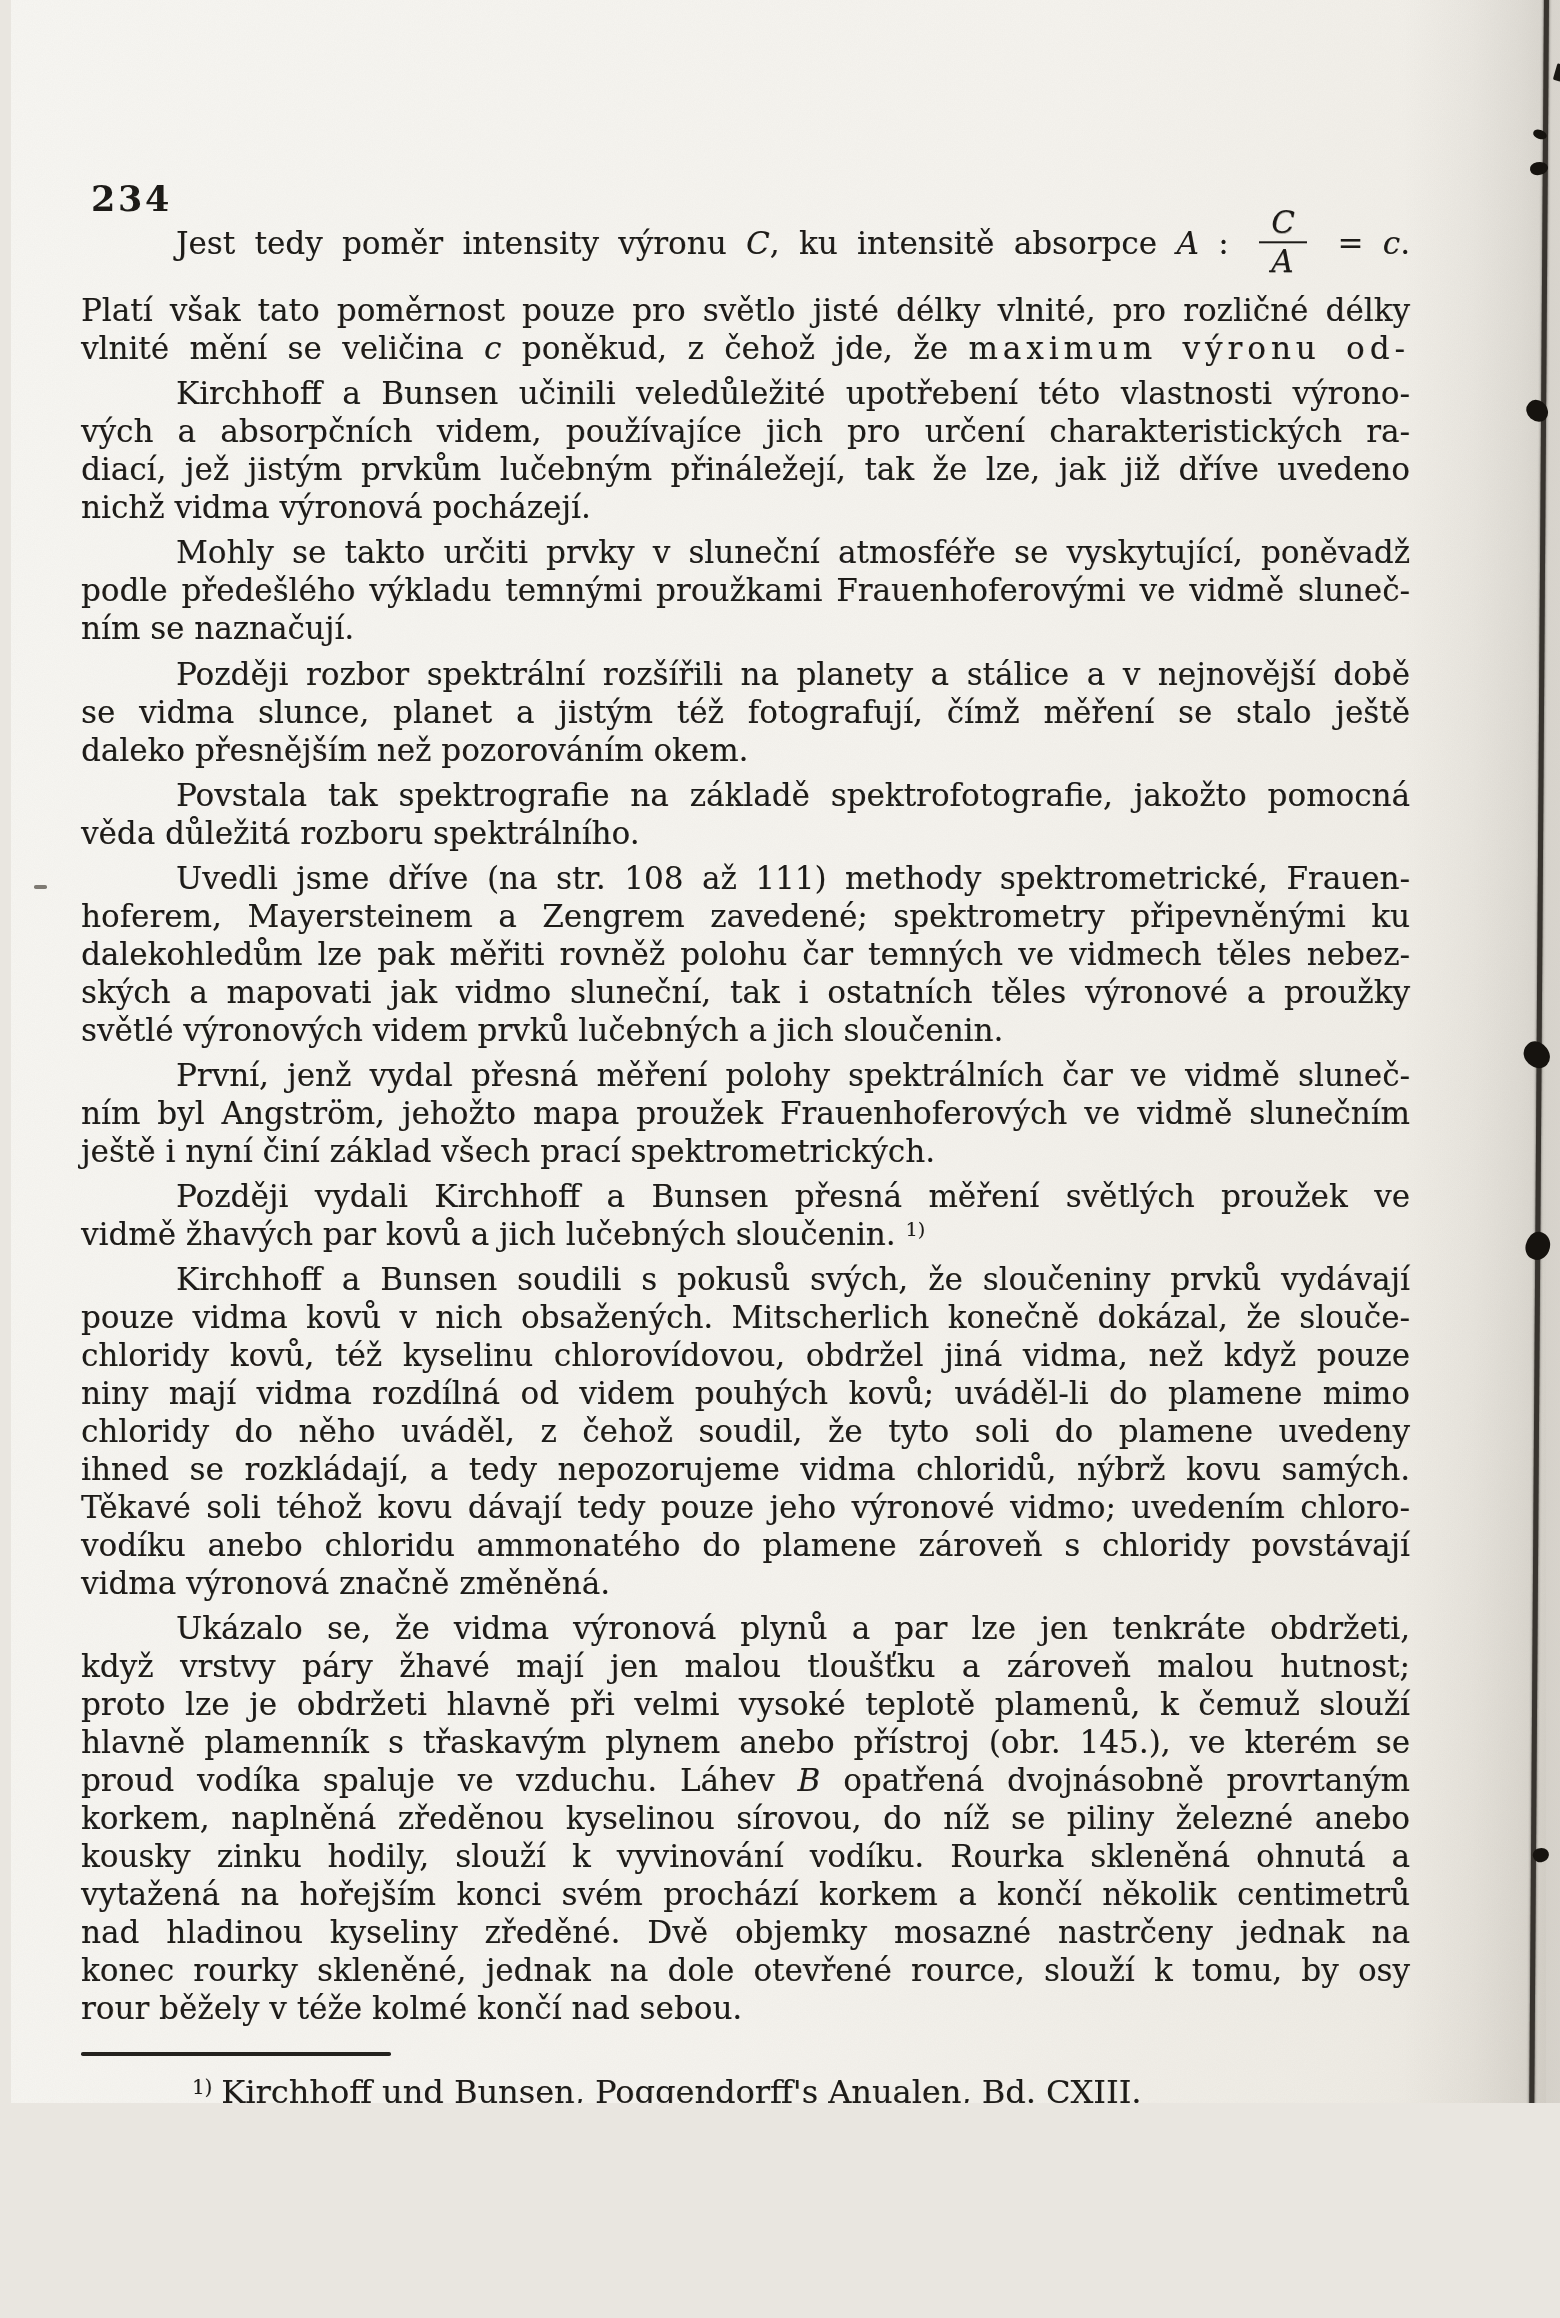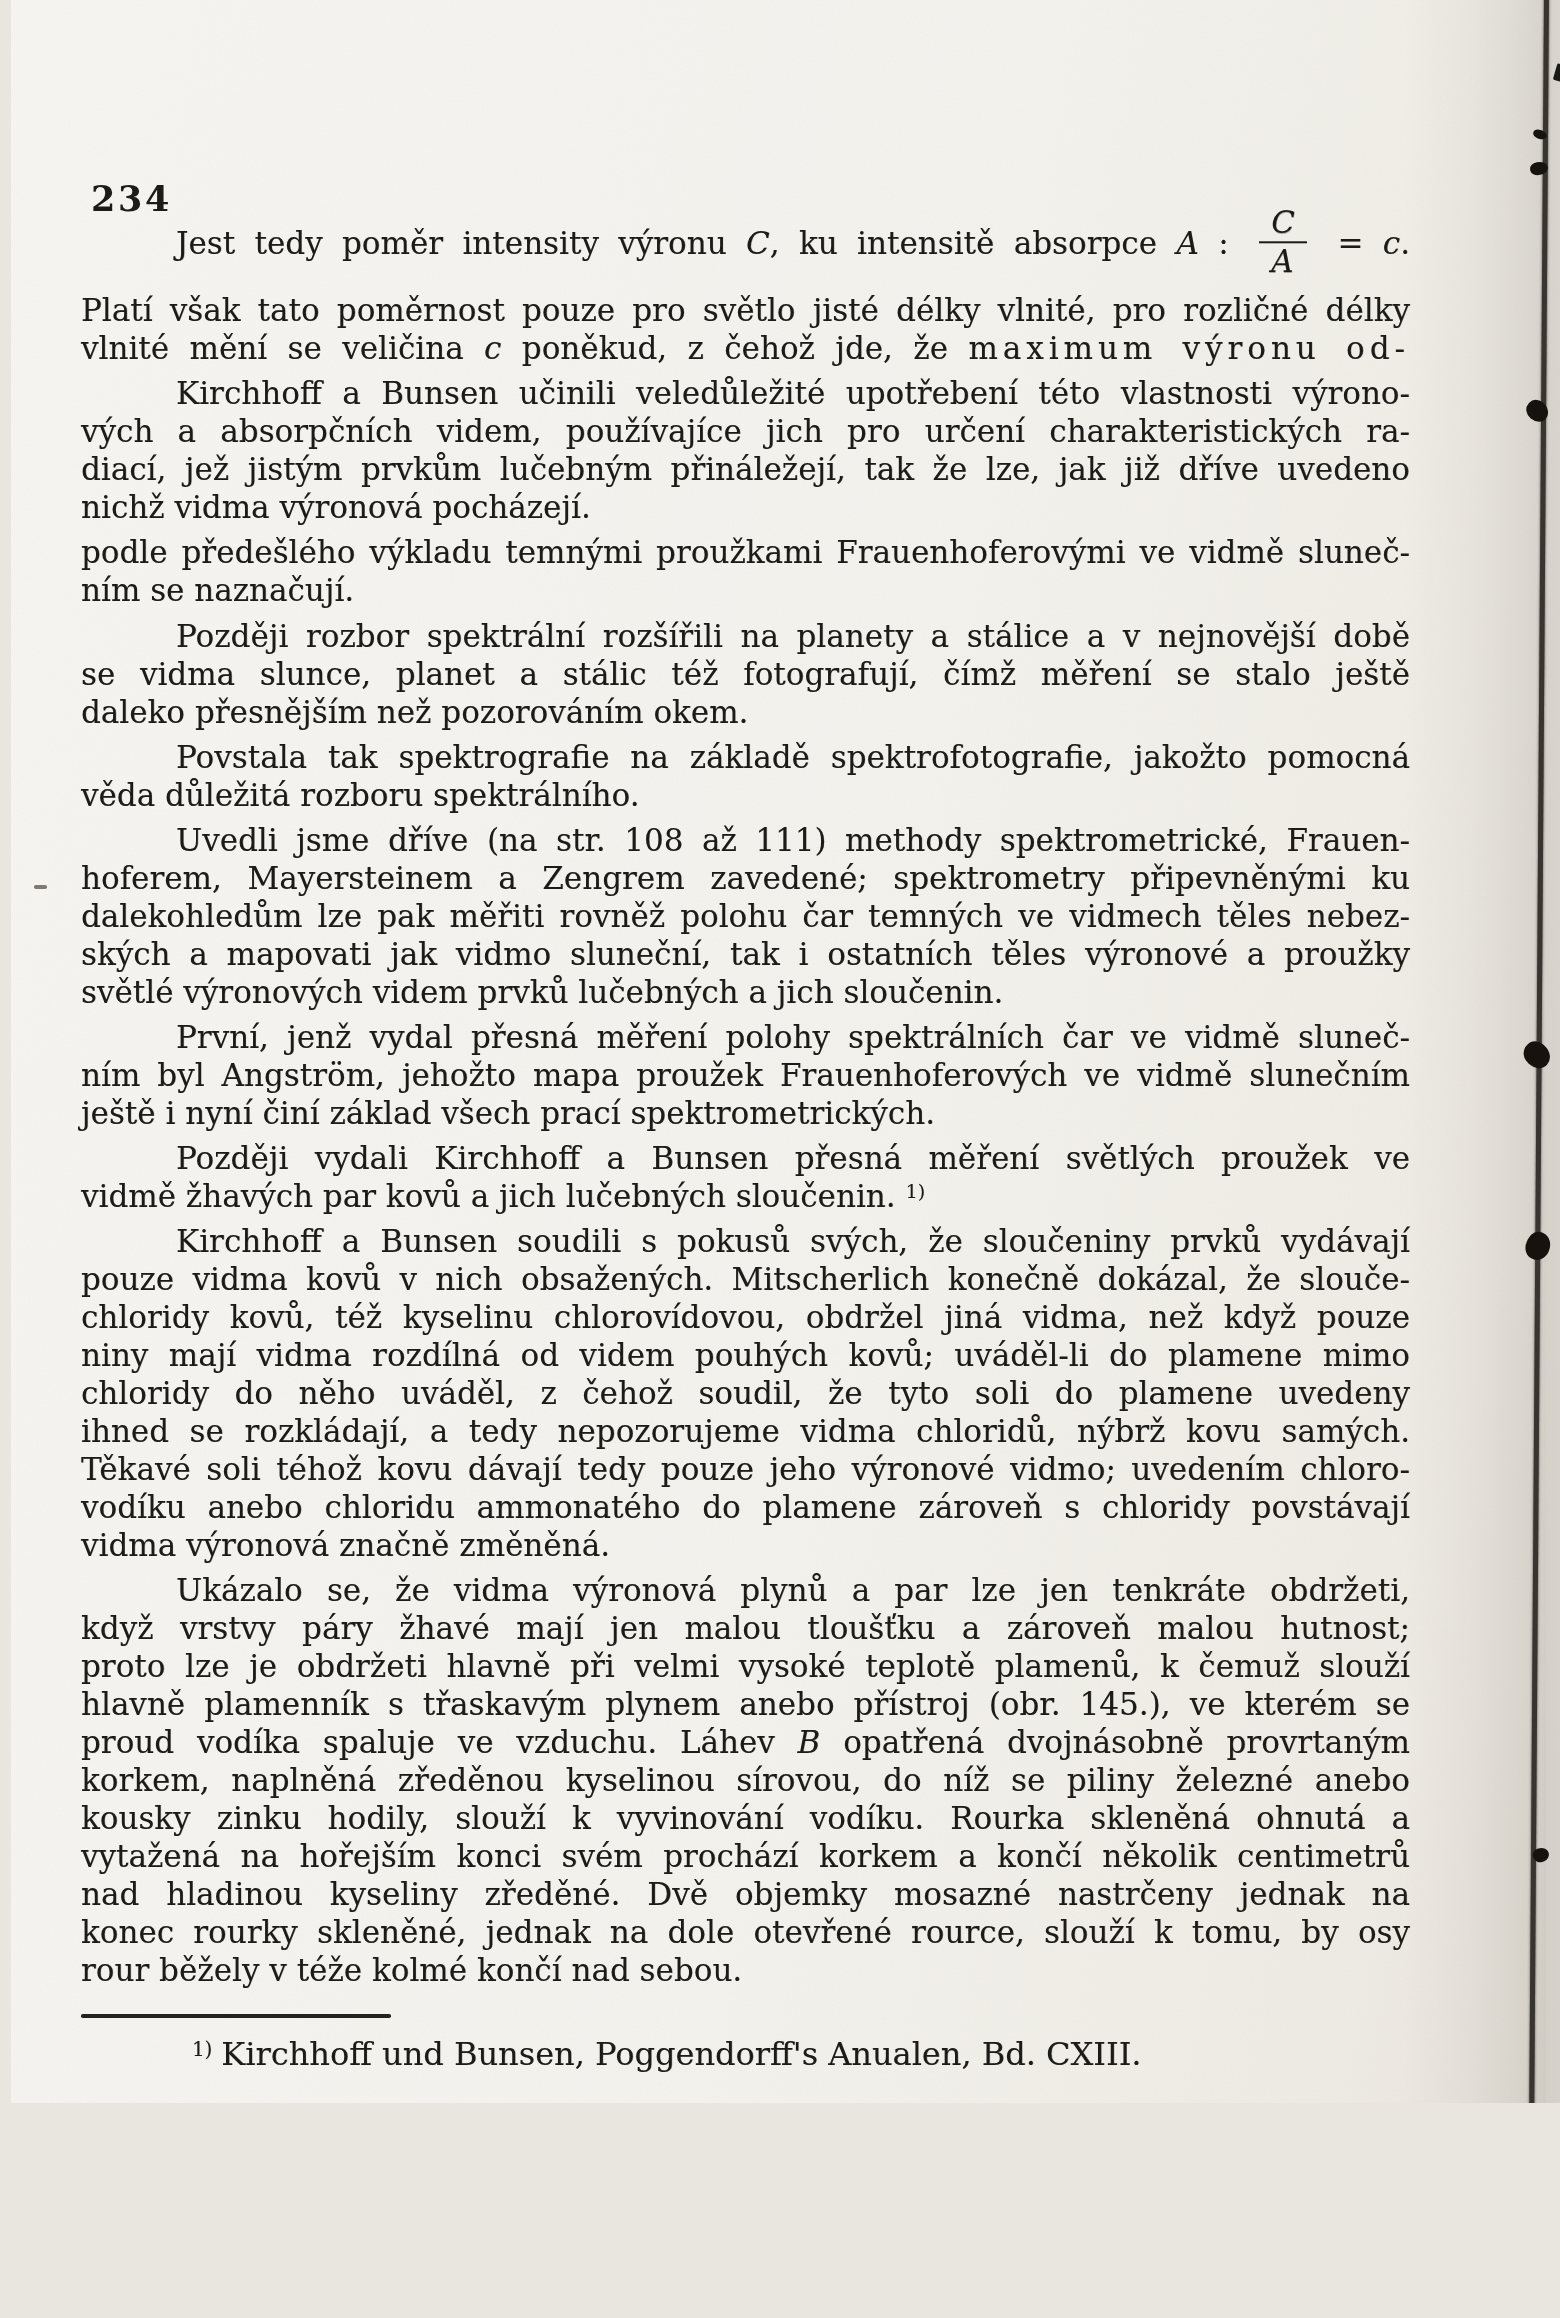--- a/index.html
+++ b/index.html
@@ -117,26 +117,27 @@
           <div class="line">Platí však tato poměrnost pouze pro světlo jisté délky vlnité, pro rozličné délky</div>
           <div class="line">vlnité mění se veličina <span class="seg-i">c</span> poněkud, z čehož jde, že <span class="seg-sp">maximum výronu od-</span></div>
         </div>
         <div class="para">
           <div class="line first">Kirchhoff a Bunsen učinili veledůležité upotřebení této vlastnosti výrono-</div>
           <div class="line">vých a absorpčních videm, používajíce jich pro určení charakteristických ra-</div>
           <div class="line">diací, jež jistým prvkům lučebným přináležejí, tak že lze, jak již dříve uvedeno</div>
           <div class="line last">nichž vidma výronová pocházejí.</div>
         </div>
         <div class="para">
+          <div class="line first">Mohly se takto určiti prvky v sluneční atmosféře se vyskytující, poněvadž</div>
           <div class="line">podle předešlého výkladu temnými proužkami Frauenhoferovými ve vidmě sluneč-</div>
           <div class="line last">ním se naznačují.</div>
         </div>
         <div class="para">
           <div class="line first">Později rozbor spektrální rozšířili na planety a stálice a v nejnovější době</div>
-          <div class="line">se vidma slunce, planet a stálic též fotografují, čímž měření se stalo ještě</div>
+          <div class="line">se vidma slunce, planet a jistým též fotografují, čímž měření se stalo ještě</div>
           <div class="line last">daleko přesnějším než pozorováním okem.</div>
         </div>
         <div class="para">
           <div class="line first">Povstala tak spektrografie na základě spektrofotografie, jakožto pomocná</div>
           <div class="line last">věda důležitá rozboru spektrálního.</div>
         </div>
         <div class="para">
           <div class="line first">Uvedli jsme dříve (na str. 108 až 111) methody spektrometrické, Frauen-</div>
           <div class="line">hoferem, Mayersteinem a Zengrem zavedené; spektrometry připevněnými ku</div>
           <div class="line">dalekohledům lze pak měřiti rovněž polohu čar temných ve vidmech těles nebez-</div>

